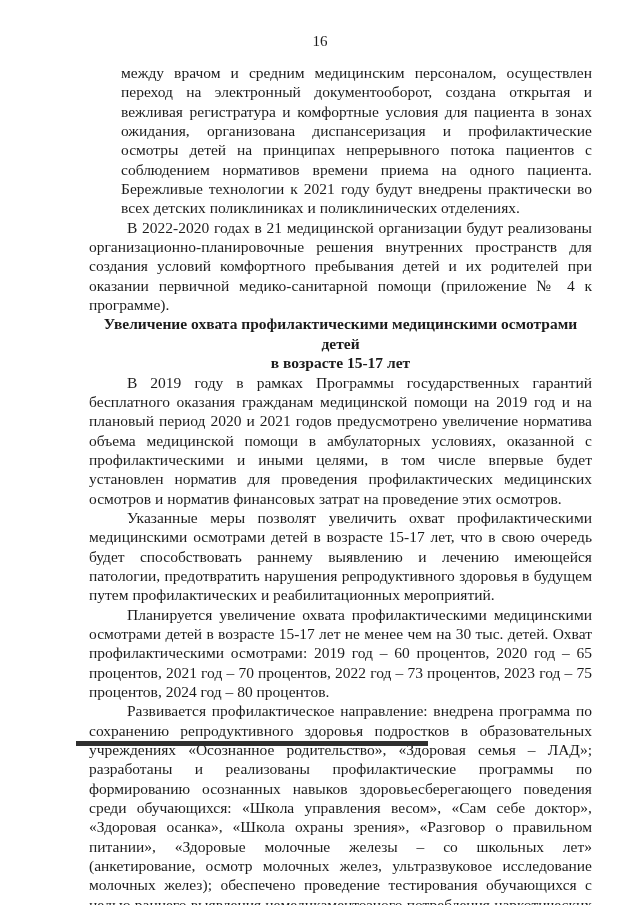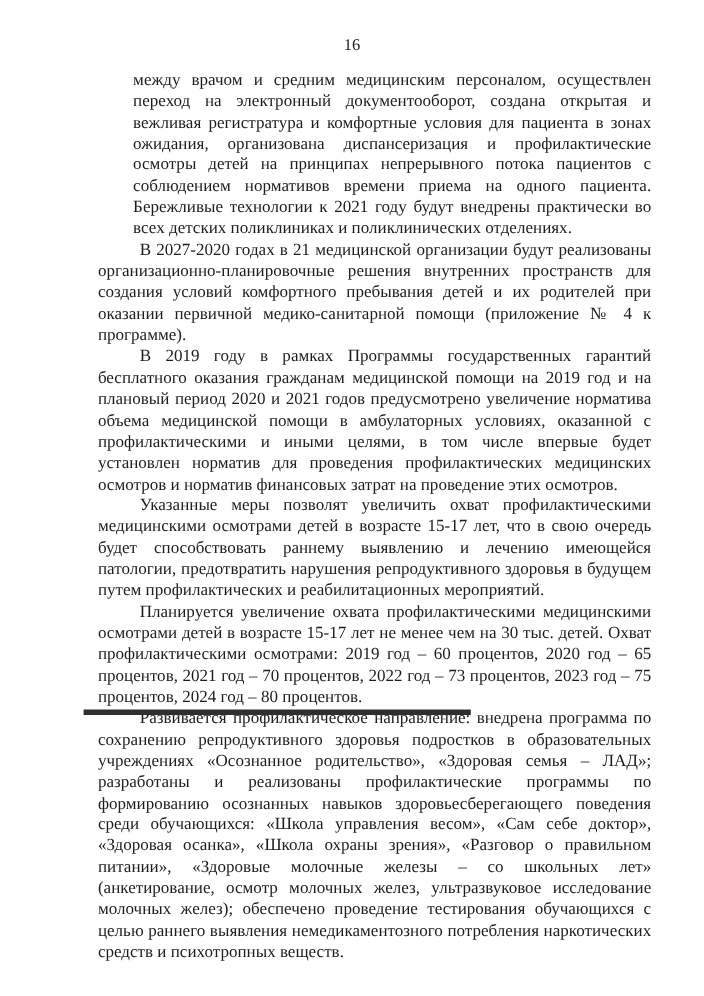--- a/index.html
+++ b/index.html
@@ -5,21 +5,21 @@
   html, body { margin: 0; padding: 0; }
   body {
     width: 640px; height: 905px;
     background: #ffffff;
     font-family: "Liberation Serif", "DejaVu Serif", serif;
     color: #1c1c1c;
     overflow: hidden;
   }
   .page {
     position: relative;
-    width: 640px; height: 650px;
+    width: 640px; height: 746px;
     background: #ffffff;
   }
   .page-number {
     position: absolute;
     top: 33px; left: 0; width: 100%;
     text-align: center;
     font-size: 15px;
     color: #1c1c1c;
   }
   .text-block {
@@ -52,23 +52,25 @@
 <body>
 
 <div class="page">
 
   <div class="page-number">16</div>
 
   <div class="text-block">
 
     <p class="para no-indent">между врачом и средним медицинским персоналом, осуществлен переход на электронный документооборот, создана открытая и вежливая регистратура и комфортные условия для пациента в зонах ожидания, организована диспансеризация и профилактические осмотры детей на принципах непрерывного потока пациентов с соблюдением нормативов времени приема на одного пациента. Бережливые технологии к 2021 году будут внедрены практически во всех детских поликлиниках и поликлинических отделениях.</p>
 
-    <p class="para">В 2027-2020 годах в 21 медицинской организации будут реализованы организационно-планировочные решения внутренних пространств для создания условий комфортного пребывания детей и их родителей при оказании первичной медико-санитарной помощи (приложение № 4 к программе).</p>
+    <p class="para">В 2022-2020 годах в 21 медицинской организации будут реализованы организационно-планировочные решения внутренних пространств для создания условий комфортного пребывания детей и их родителей при оказании первичной медико-санитарной помощи (приложение № 4 к программе).</p>
 
     <h2 class="heading">
+      <span class="h-line">Увеличение охвата профилактическими медицинскими осмотрами детей</span>
+      <span class="h-line">в возрасте 15-17 лет</span>
     </h2>
 
     <p class="para">В 2019 году в рамках Программы государственных гарантий бесплатного оказания гражданам медицинской помощи на 2019 год и на плановый период 2020 и 2021 годов предусмотрено увеличение норматива объема медицинской помощи в амбулаторных условиях, оказанной с профилактическими и иными целями, в том числе впервые будет установлен норматив для проведения профилактических медицинских осмотров и норматив финансовых затрат на проведение этих осмотров.</p>
 
     <p class="para">Указанные меры позволят увеличить охват профилактическими медицинскими осмотрами детей в возрасте 15-17 лет, что в свою очередь будет способствовать раннему выявлению и лечению имеющейся патологии, предотвратить нарушения репродуктивного здоровья в будущем путем профилактических и реабилитационных мероприятий.</p>
 
     <p class="para">Планируется увеличение охвата профилактическими медицинскими осмотрами детей в возрасте 15-17 лет не менее чем на 30 тыс. детей. Охват профилактическими осмотрами: 2019 год – 60 процентов, 2020 год – 65 процентов, 2021 год – 70 процентов, 2022 год – 73 процентов, 2023 год – 75 процентов, 2024 год – 80 процентов.</p>
 
     <p class="para">Развивается профилактическое направление: внедрена программа по сохранению репродуктивного здоровья подростков в образовательных учреждениях «Осознанное родительство», «Здоровая семья – ЛАД»; разработаны и реализованы профилактические программы по формированию осознанных навыков здоровьесберегающего поведения среди обучающихся: «Школа управления весом», «Сам себе доктор», «Здоровая осанка», «Школа охраны зрения», «Разговор о правильном питании», «Здоровые молочные железы – со школьных лет» (анкетирование, осмотр молочных желез, ультразвуковое исследование молочных желез); обеспечено проведение тестирования обучающихся с целью раннего выявления немедикаментозного потребления наркотических средств и психотропных веществ.</p>
 

